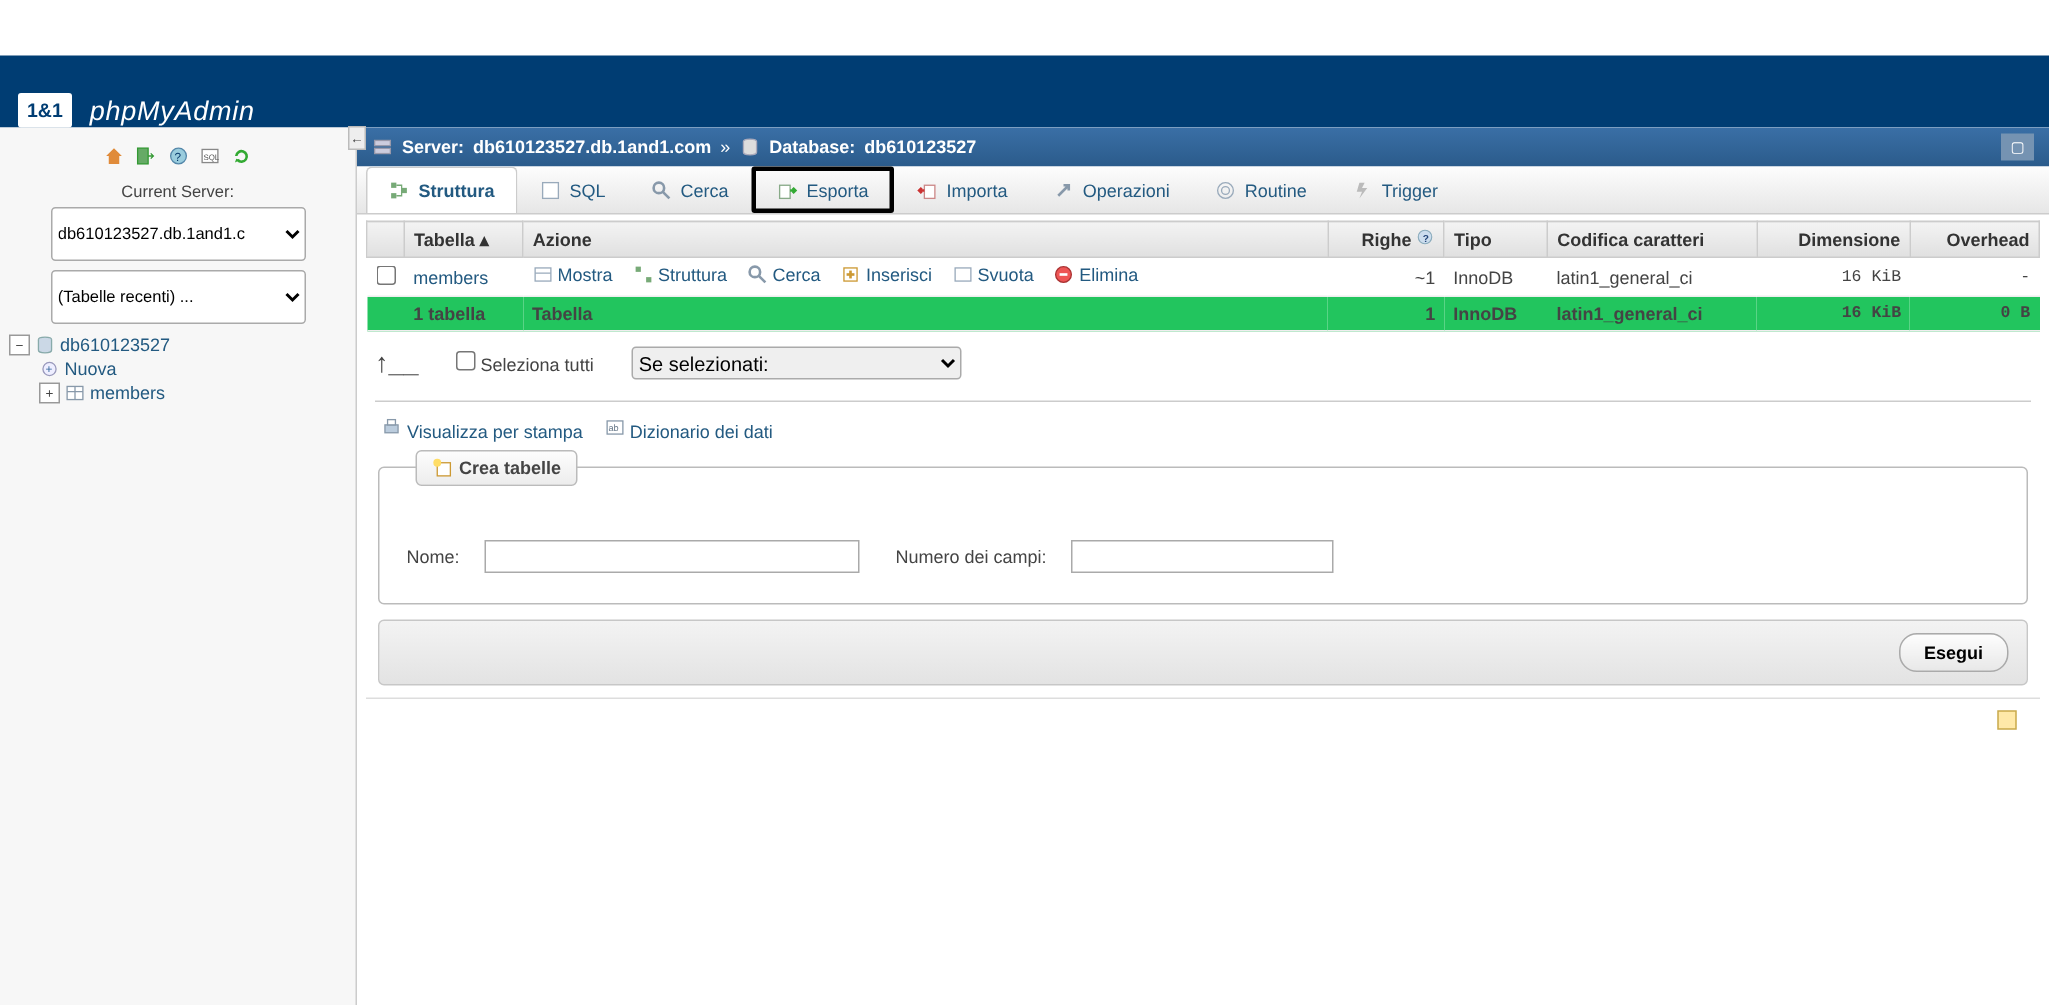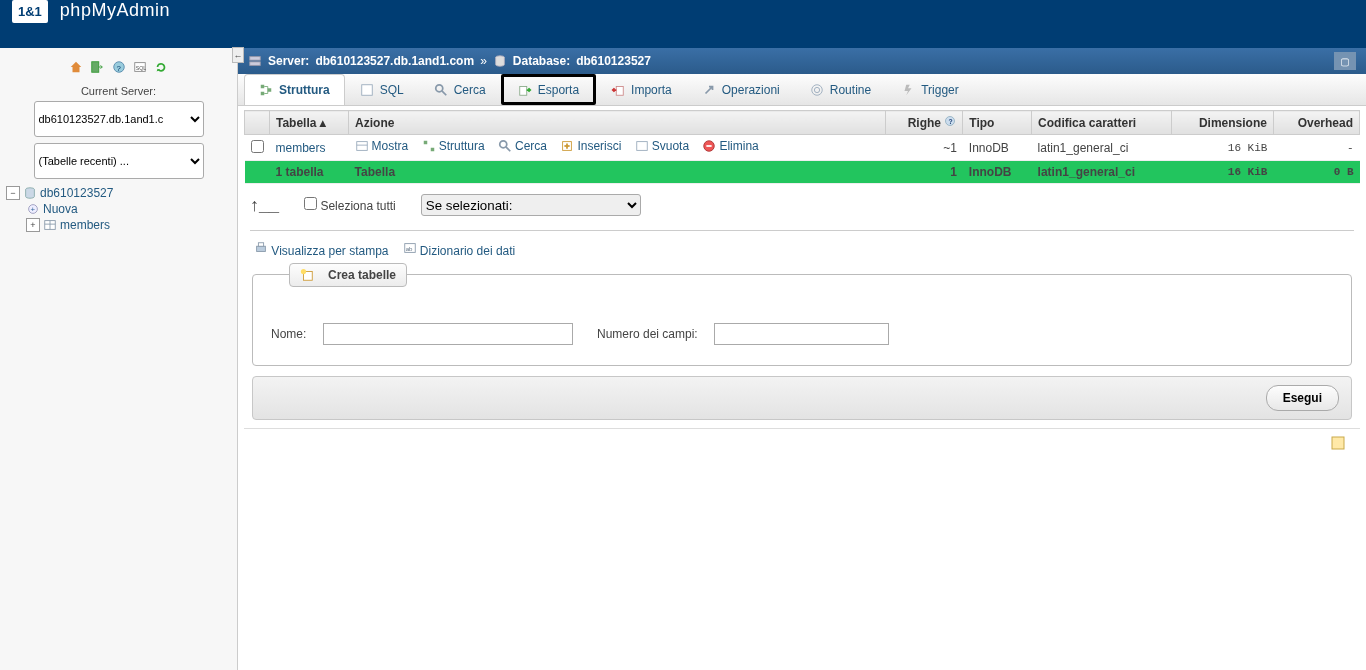--- a/index.html
+++ b/index.html
@@ -1,22 +1,22 @@
 <!DOCTYPE html>
 <html><head>
 <meta charset="utf-8">
 <style>
 * { box-sizing: border-box; margin: 0; padding: 0; }
 body { font-family: sans-serif; font-size: 12px; color: #444; background: #fff; width: 1366px; height: 670px; overflow: hidden; }
 a { color: #235a81; text-decoration: none; cursor: pointer; }
 
 
-.top-header { height: 48px; background: #003d73; display: flex; align-items: flex-start; padding: 0 12px; color: #fff; }
+.top-header { height: 48px; background: #003d73; display: flex; align-items: flex-end; padding: 0 12px; color: #fff; margin-top: 37px; }
 .logo-badge { background: #fff; color: #003d73; font-weight: bold; padding: 4px 6px; font-size: 13px; border-radius: 2px; }
-.brand { margin-left: 12px; font-size: 18px; font-weight: normal; letter-spacing: 0.5px; }
+.brand { margin-left: 12px; font-size: 18px; font-weight: normal; letter-spacing: 0.5px; font-style: italic; }
 
 
 .layout { display: flex; height: calc(670px - 48px); }
 .sidebar { width: 238px; background: #f7f7f7; border-right: 1px solid #ccc; padding: 6px 4px; position: relative; }
 .main { flex: 1; background: #fff; display: flex; flex-direction: column; }
 
 
 .sidebar-icons { text-align: center; padding: 6px 0; }
 .sidebar-icons span { margin: 0 2px; display: inline-block; cursor: pointer; }
 .sidebar-label { text-align: center; font-size: 11px; margin: 2px 0 4px; }
@@ -56,21 +56,21 @@
 .below { display: flex; align-items: center; gap: 25px; padding: 10px 6px; }
 .arrow-up { font-size: 18px; font-weight: bold; }
 .below select { width: 220px; height: 22px; border:1px solid #aaa; border-radius:3px; }
 
 hr.sep { border: none; border-top: 1px solid #ccc; margin: 4px 6px; }
 
 .links-row { padding: 6px 10px; display:flex; gap: 14px; align-items:center; }
 
 
 .fieldset { margin: 10px 8px; border: 1px solid #bbb; border-radius: 4px; position: relative; padding: 30px 18px 14px; }
-.fieldset .legend { position: absolute; top: -12px; left: 36px; background: linear-gradient(#fdfdfd,#ececec); border: 1px solid #bbb; border-radius: 4px; padding: 4px 10px; display:flex; align-items:center; gap:14px; font-weight:bold; }
+.fieldset .legend { position: absolute; top: -12px; left: 24px; background: linear-gradient(#fdfdfd,#ececec); border: 1px solid #bbb; border-radius: 4px; padding: 4px 10px; display:flex; align-items:center; gap:4px; font-weight:bold; }
 .form-row { display: flex; align-items: center; gap: 10px; padding: 18px 0 6px; }
 .form-row label { min-width: 42px; }
 .form-row input[type=text] { height: 22px; border: 1px solid #aaa; padding: 2px 4px; }
 .inp-name { width: 250px; }
 .inp-num { width: 175px; margin-left: 6px; }
 
 .footer-bar { background: linear-gradient(#f3f3f3,#e3e3e3); border: 1px solid #c7c7c7; border-radius: 4px; margin: 0 8px 8px; padding: 8px 12px; display:flex; justify-content:flex-end; }
 .btn { background: linear-gradient(#fdfdfd,#e8e8e8); border: 1px solid #aaa; border-radius: 12px; padding: 5px 16px; cursor: pointer; font-weight: bold; font-size: 12px; }
 .page-end { display:flex; justify-content:flex-end; padding: 6px 14px; border-top: 1px solid #ddd; margin-top: 8px; }
 

